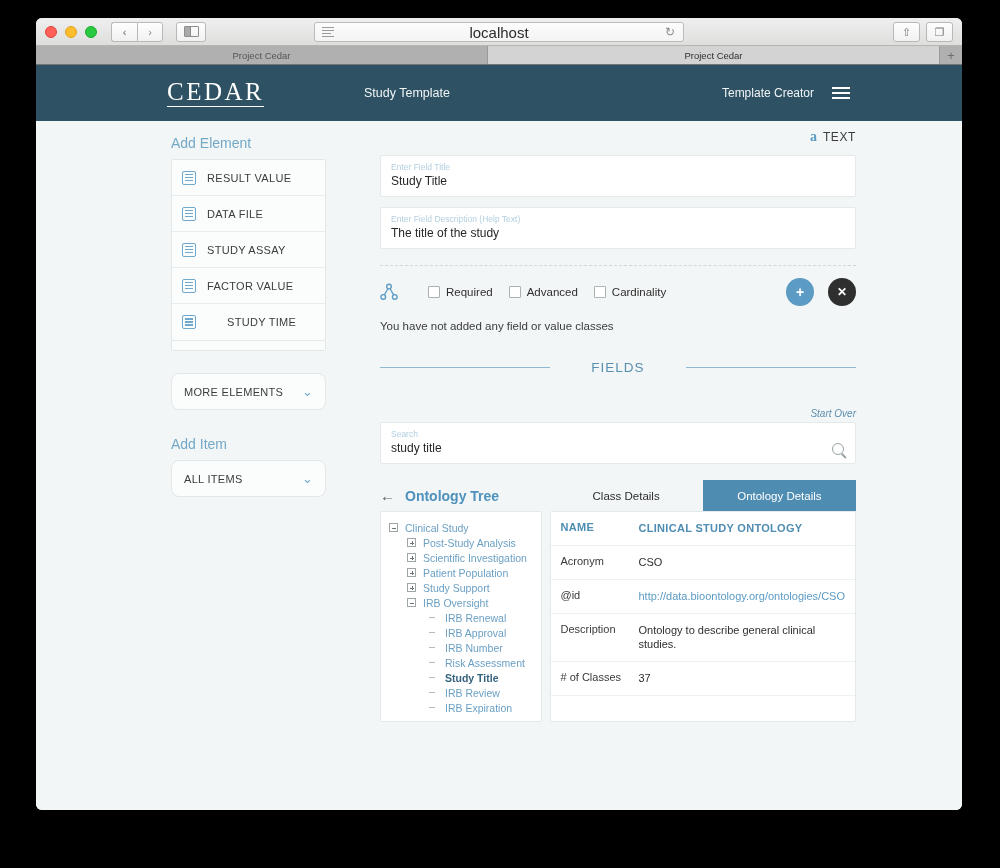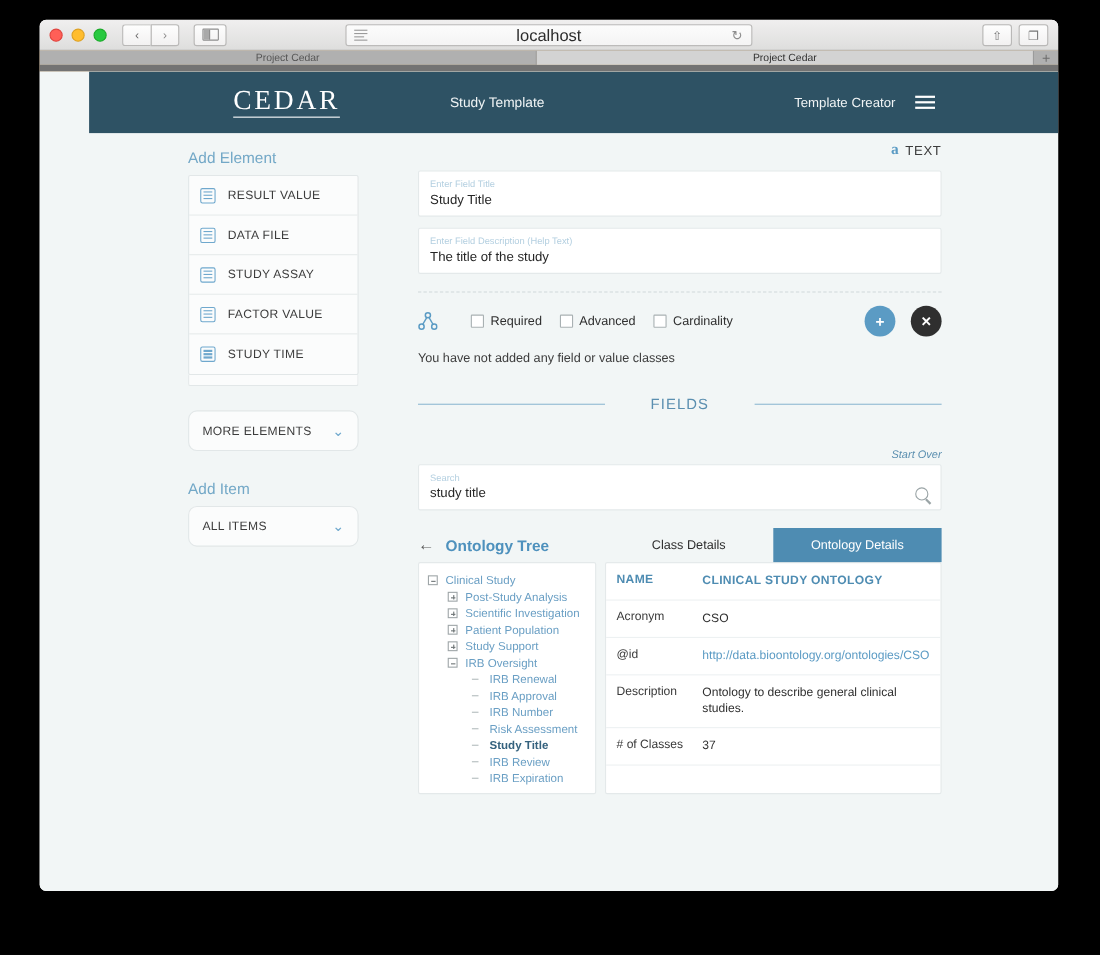--- a/index.html
+++ b/index.html
@@ -105,23 +105,23 @@
     background: linear-gradient(#fefefe,#f2f1f1);
     border: 1px solid #b9b8b7;
     border-radius: 3px;
     display: flex; align-items: center; justify-content: center;
     font-size: 11px; color: #787878;
   }
 
   
   .tabbar {
     height: 19px;
-    background: #a16207;
+    background: #0ea5e9;
     display: flex;
-    border-bottom: 6px solid #737373;
+    border-bottom: 1px solid #737373;
   }
   .tab {
     flex: 1;
     display: flex; align-items: center; justify-content: center;
     font-size: 9.5px; color: #4b4b4b;
     border-right: 1px solid #9b9b9b;
   }
   .tab.inactive { background: #b0b0b0; color: #555; }
   .tab.active { background: #d3d3d3; color: #2f2f2f; }
   .tab-add {
@@ -137,21 +137,20 @@
     background: #f2f6f6;
     overflow: hidden;
   }
 
   .app-header {
     height: 56px;
     background: #2e5264;
     display: flex;
     align-items: center;
     position: relative;
-    margin-left: 45px;
   }
   .logo {
     position: absolute;
     left: 131px;
     font-family: "Liberation Serif", serif;
     font-size: 25px;
     letter-spacing: 2.5px;
     color: #ffffff;
     border-bottom: 1.5px solid #ffffff;
     padding-bottom: 2px;
@@ -196,21 +195,21 @@
     border: 1px solid #e2e7e8;
     border-radius: 2px;
   }
   .element-item {
     height: 36px;
     display: flex; align-items: center;
     padding: 0 10px;
     border-bottom: 1px solid #e7ecec;
     cursor: pointer;
   }
-  .element-item:last-child { border-bottom: none; }
+  .element-item:last-child { border-bottom: none; gap: 20px; }
   .el-icon {
     width: 14px; height: 14px;
     border: 1.5px solid #6fa8cd;
     border-radius: 2px;
     margin-right: 11px;
     display: flex; flex-direction: column; justify-content: center;
     align-items: center; gap: 1.5px;
     flex: none;
   }
   .el-icon i { display:block; width: 8px; height: 1.5px; background: #6fa8cd; }

